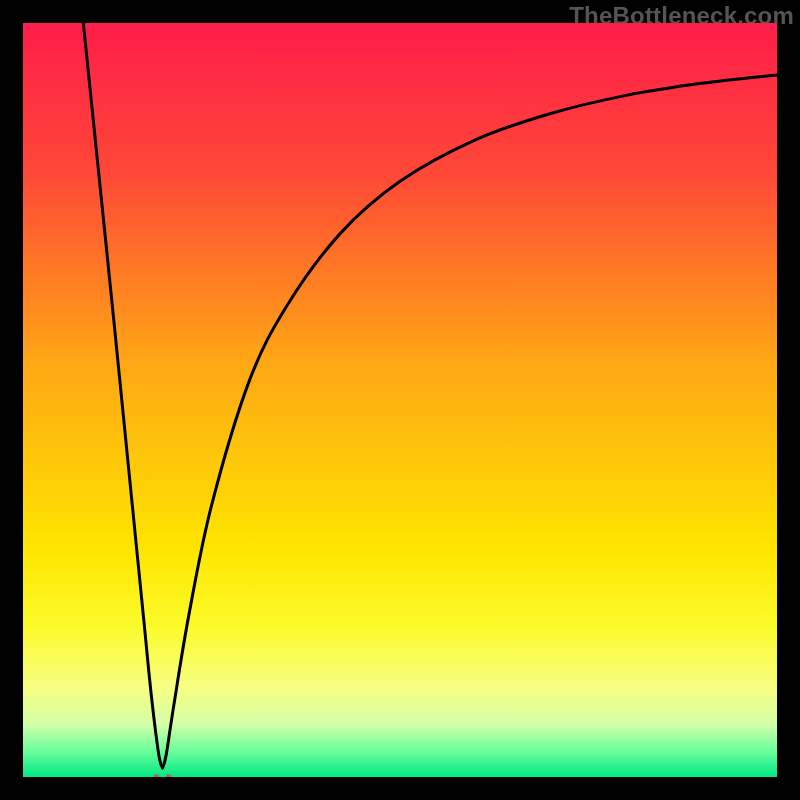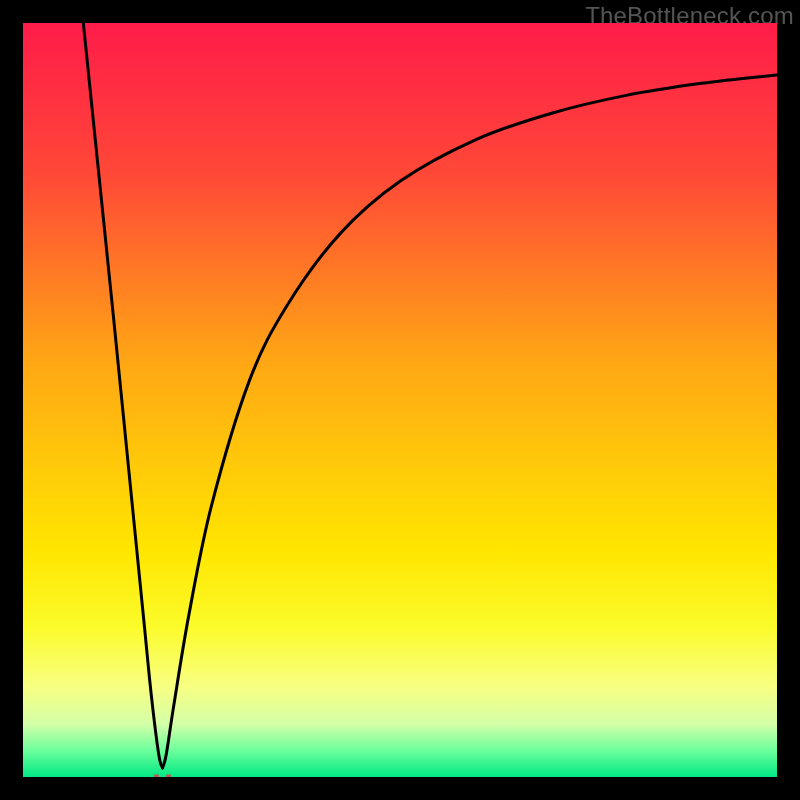--- a/index.html
+++ b/index.html
@@ -24,21 +24,21 @@
     width: 754px;
     height: 754px;
     overflow: hidden;
   }
   .watermark {
     position: absolute;
     top: 2px;
     right: 6px;
     color: #555;
     font-size: 24px;
-    font-weight: 400;
+    font-weight: 700;
     letter-spacing: 0.2px;
     user-select: none;
     margin-left: 24px;
   }
   .marker {
     position: absolute;
     font-size: 32px;
     font-weight: 700;
     color: #c0564e;
     line-height: 1;

